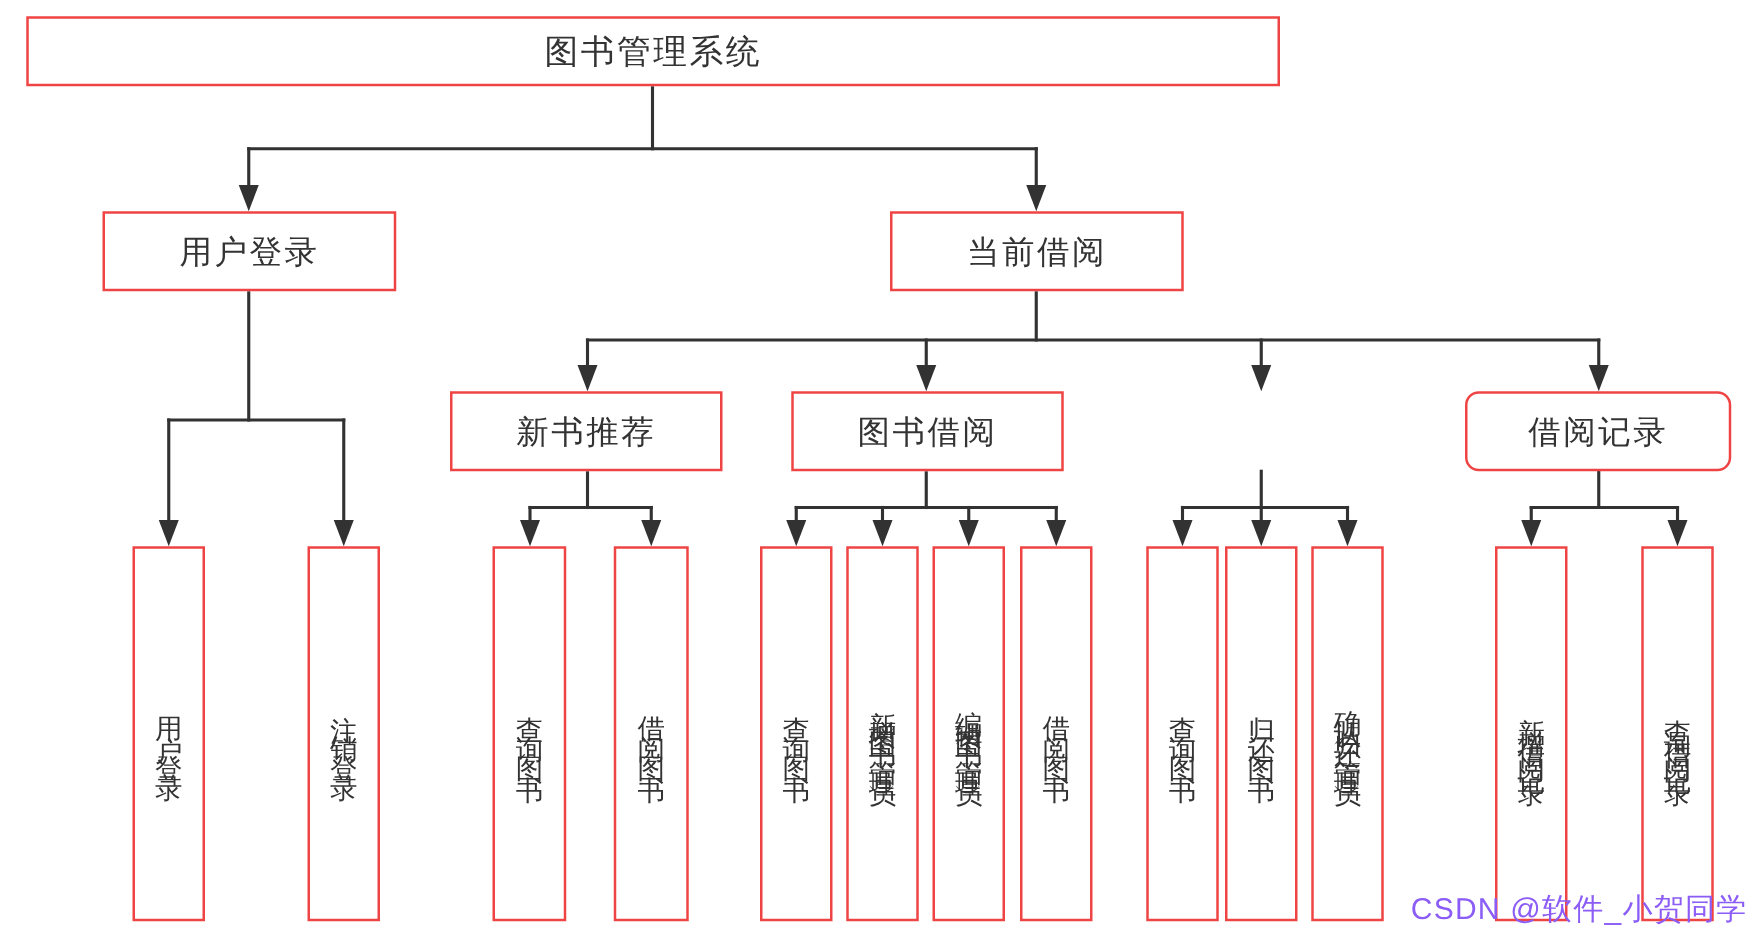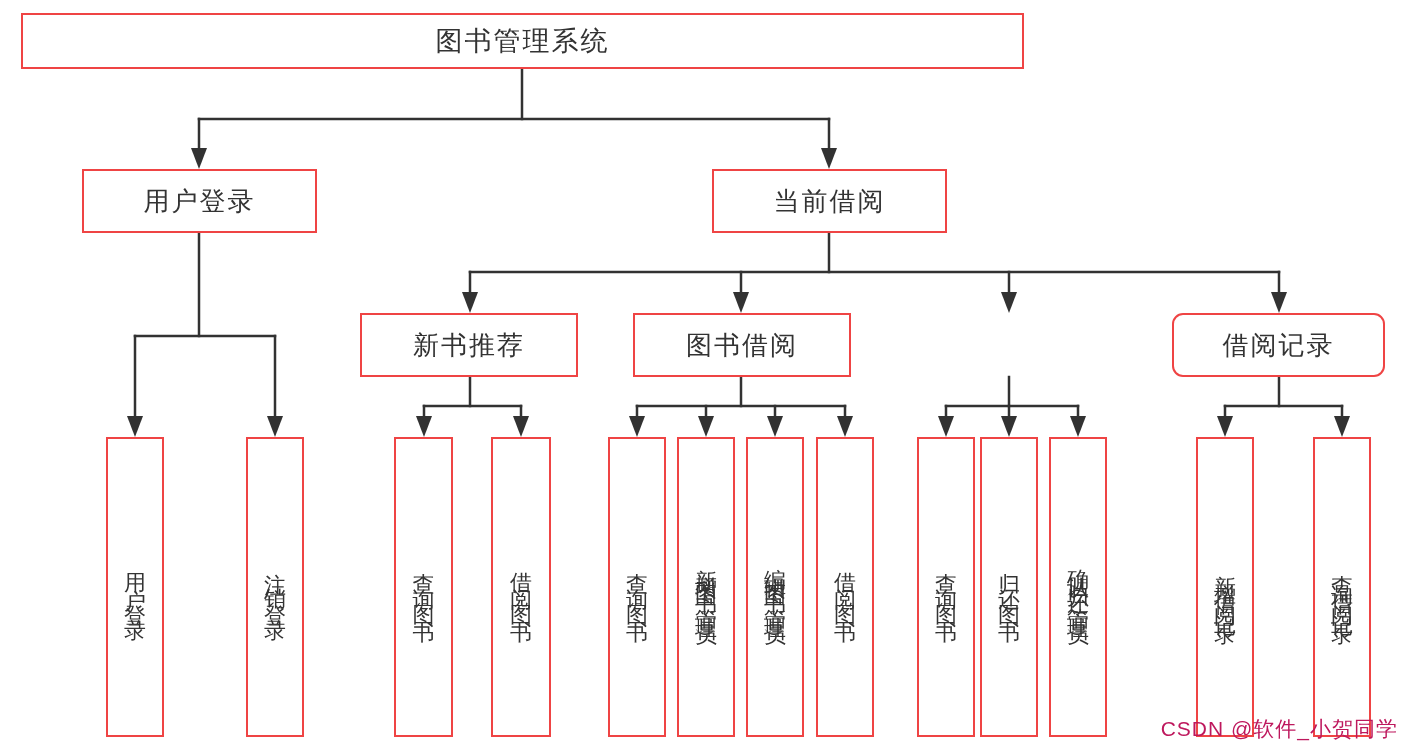--- a/index.html
+++ b/index.html
@@ -33,22 +33,22 @@
     font-size:22px;
     line-height:1;
     white-space:nowrap;
   }
   .sp-l .vlbl{letter-spacing:16px;}
   .sp-m .vlbl{letter-spacing:10px;}
   .sp-s .vlbl{letter-spacing:8px;}
   .watermark{
     position:absolute;
     right:7px;bottom:4px;
-    font-size:21px;
-    color:#be185d;
+    font-size:24px;
+    color:#8b5cf6;
     letter-spacing:1px;
     white-space:nowrap;
   }
   .edge{stroke:#323232;stroke-width:2.5;fill:none;stroke-linecap:square;}
   .arrow{fill:#323232;stroke:none;}
 </style>
 </head>
 <body>
 
 <div class="stage">

